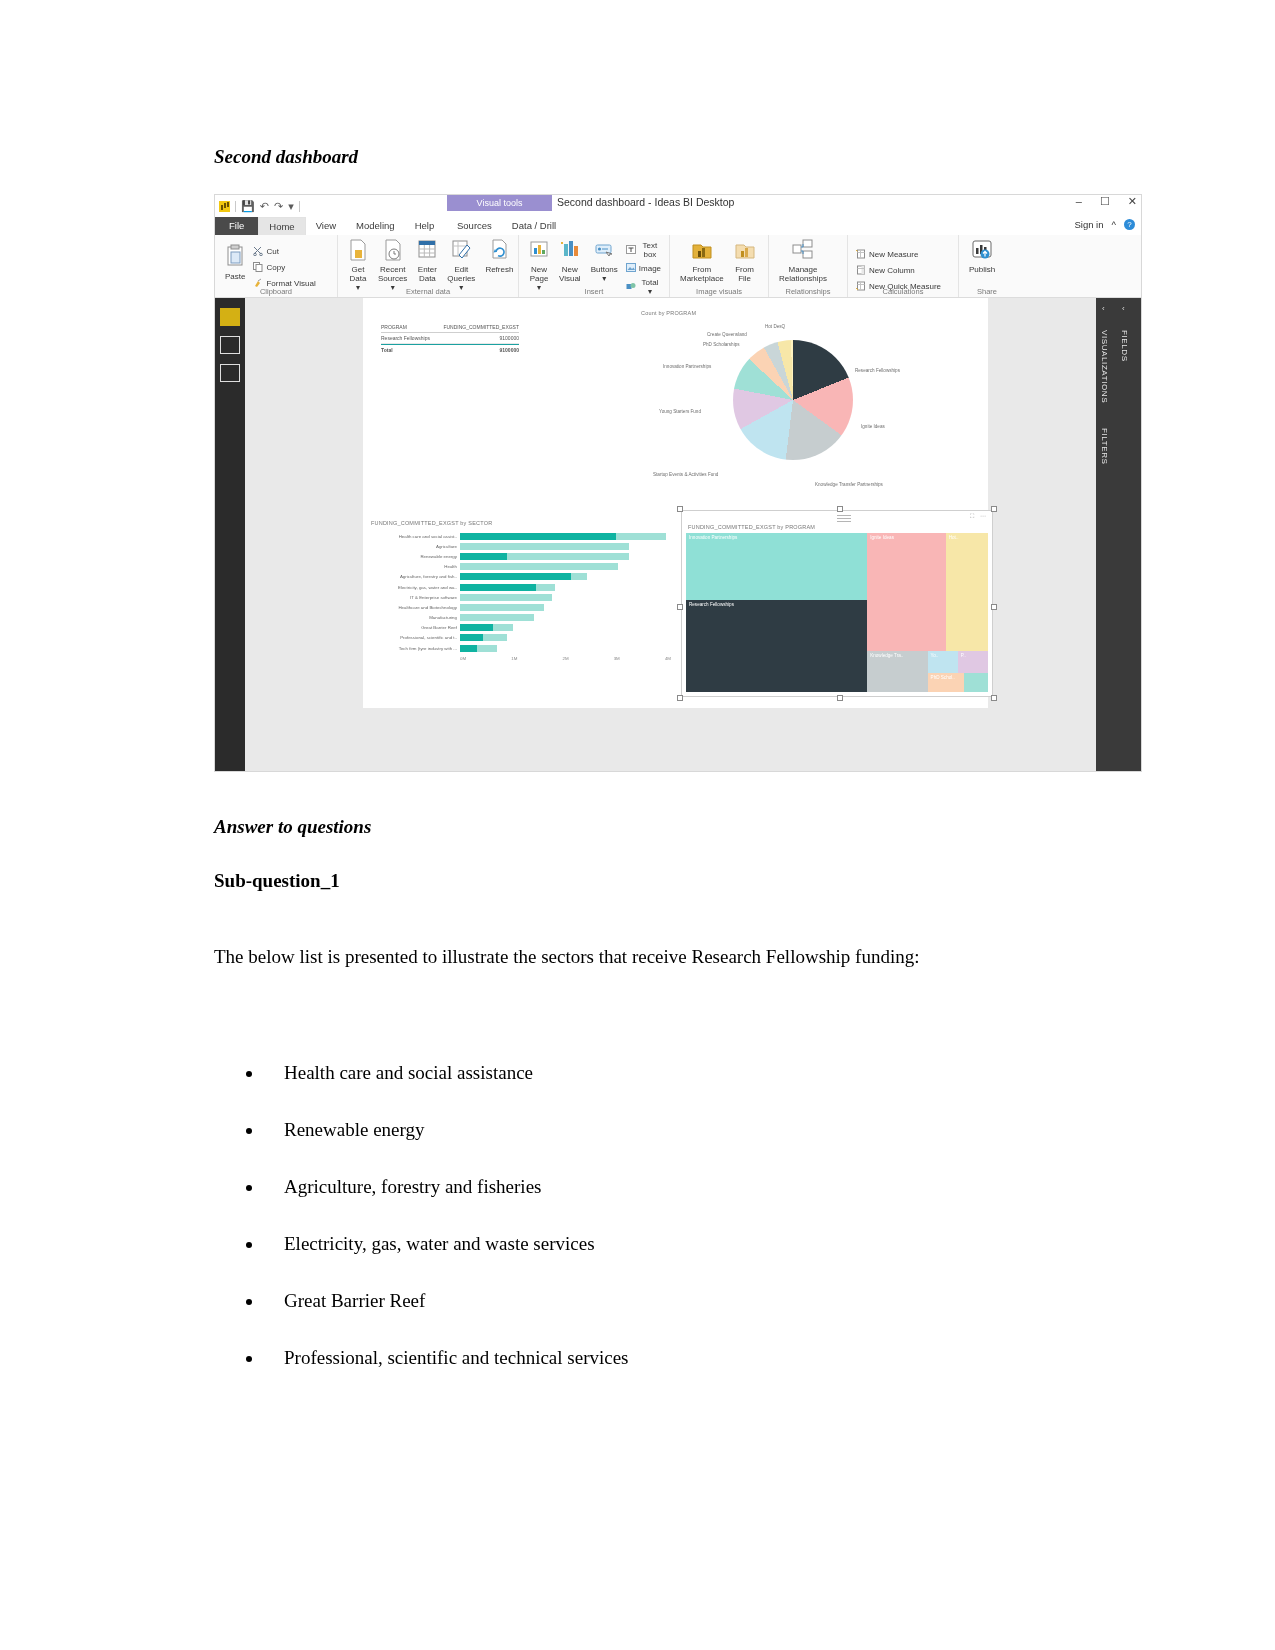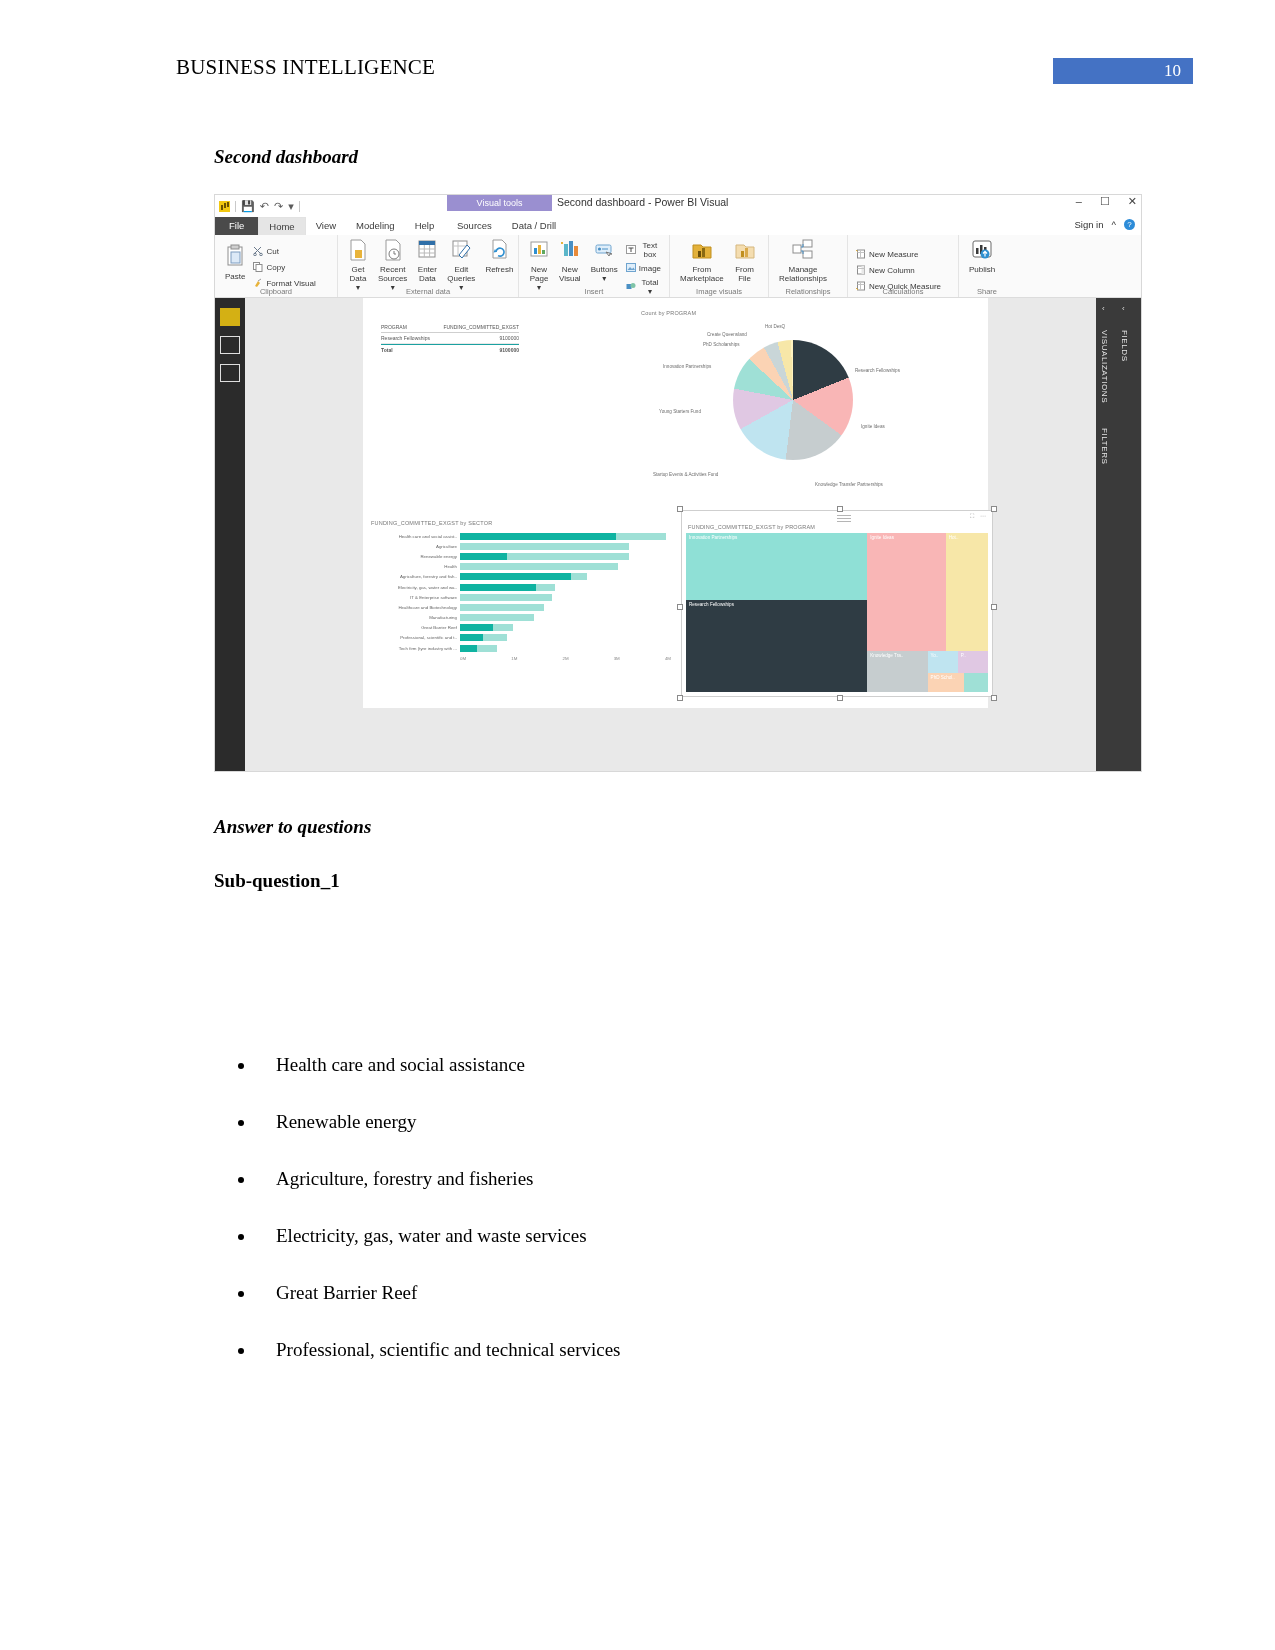--- a/index.html
+++ b/index.html
@@ -50,21 +50,21 @@
     text-align:justify;
   }
   .para .indent { display:inline-block; width:74px; }
   .bullets { position:absolute; left:214px; top:1050px; width:900px; }
   .bullets li {
     font-family:"Liberation Serif", serif;
     font-size:19px; color:#000;
     margin:0 0 35px 0;
     padding-left:20px;
   }
-  .bullets { list-style:disc; padding-left:38px; margin:4px; }
+  .bullets { list-style:disc; padding-left:38px; margin:12px; }
 
   
   .pbi {
     position:absolute; left:214px; top:194px;
     width:928px; height:578px;
     background:#ffffff;
     border:1px solid #d8d8d8;
     font-family:"Liberation Sans", sans-serif;
     overflow:hidden;
     box-sizing:border-box;
@@ -158,41 +158,37 @@
   .tcell.dark span { color:#fff; }
   .tcell.light span { color:#ffffff; }
   .sel-handles { position:absolute; inset:-3px; pointer-events:none; }
   .sel-handles i { position:absolute; width:4px;height:4px;background:#fff;border:1px solid #8a8a8a;}
 </style>
 </head>
 <body>
 
 <div class="page">
 
-  <div class="doc-header">
-    <div class="doc-title">BUSINESS INTELLIGENCE</div>
-    <div class="page-badge">10</div>
-  </div>
 
   <div class="h-sub" style="top:146px">Second dashboard</div>
 
   <div class="pbi">
 
     <div class="pbi-titlebar">
       <div class="qat">
         <span class="app-ico"></span>
         <span class="sep"></span>
         <span class="g">💾</span>
         <span class="g">↶</span>
         <span class="g">↷</span>
         <span class="g">▾</span>
         <span class="sep"></span>
       </div>
       <div class="vt-tab">Visual tools</div>
-      <div class="pbi-doctitle">Second dashboard - Power BI Visual</div>
+      <div class="pbi-doctitle">Second dashboard - Ideas BI Desktop</div>
       <div class="win-btns">
         <span>–</span>
         <span>☐</span>
         <span>✕</span>
       </div>
     </div>
 
     <div class="pbi-tabs">
       <div class="tab file">File</div>
       <div class="tab active">Home</div>
@@ -689,20 +685,21 @@
           <div class="rr-lbl" style="left:4px;top:130px">FILTERS</div>
         </div>
       </div>
     </div>
 
   </div>
 
   <div class="h-sub" style="top:816px">Answer to questions</div>
   <div class="h-bold" style="top:870px">Sub-question_1</div>
 
+  <div class="para" style="top:930px"><span class="indent"></span><span>The below list is presented to illustrate the sectors that receive Research Fellowship funding:</span></div>
 
   <ul class="bullets">
     <li>Health care and social assistance</li>
     <li>Renewable energy</li>
     <li>Agriculture, forestry and fisheries</li>
     <li>Electricity, gas, water and waste services</li>
     <li>Great Barrier Reef</li>
     <li>Professional, scientific and technical services</li>
   </ul>
 

